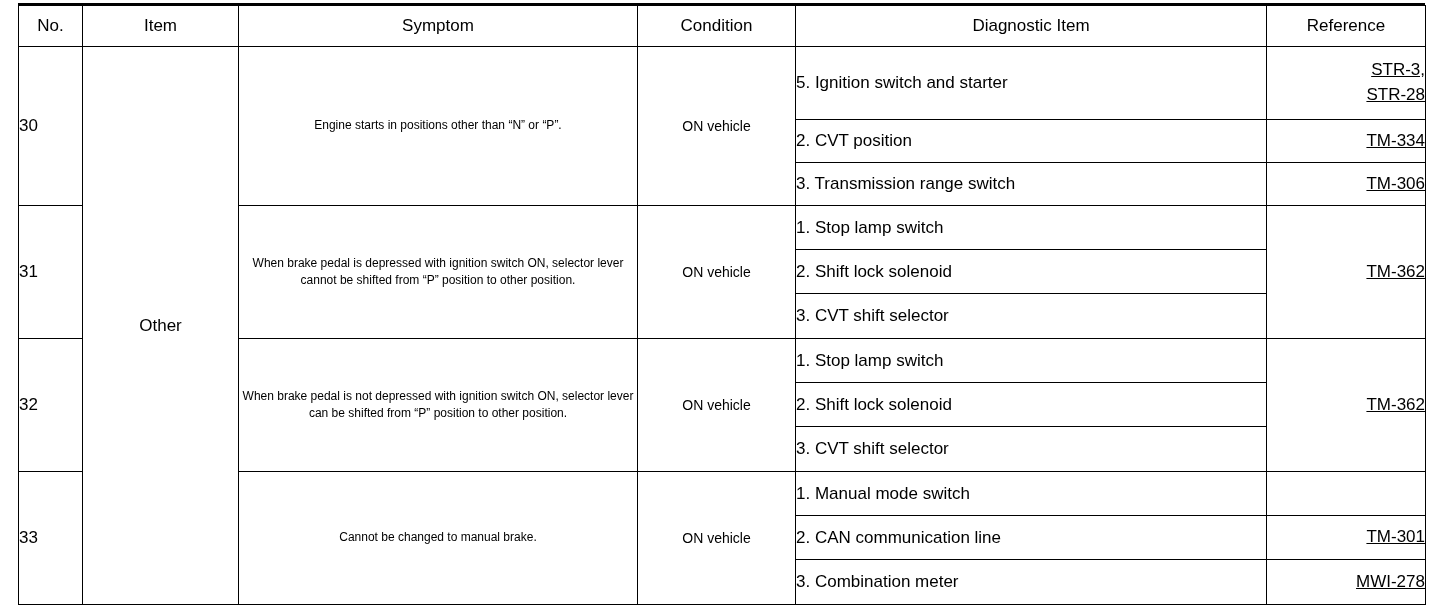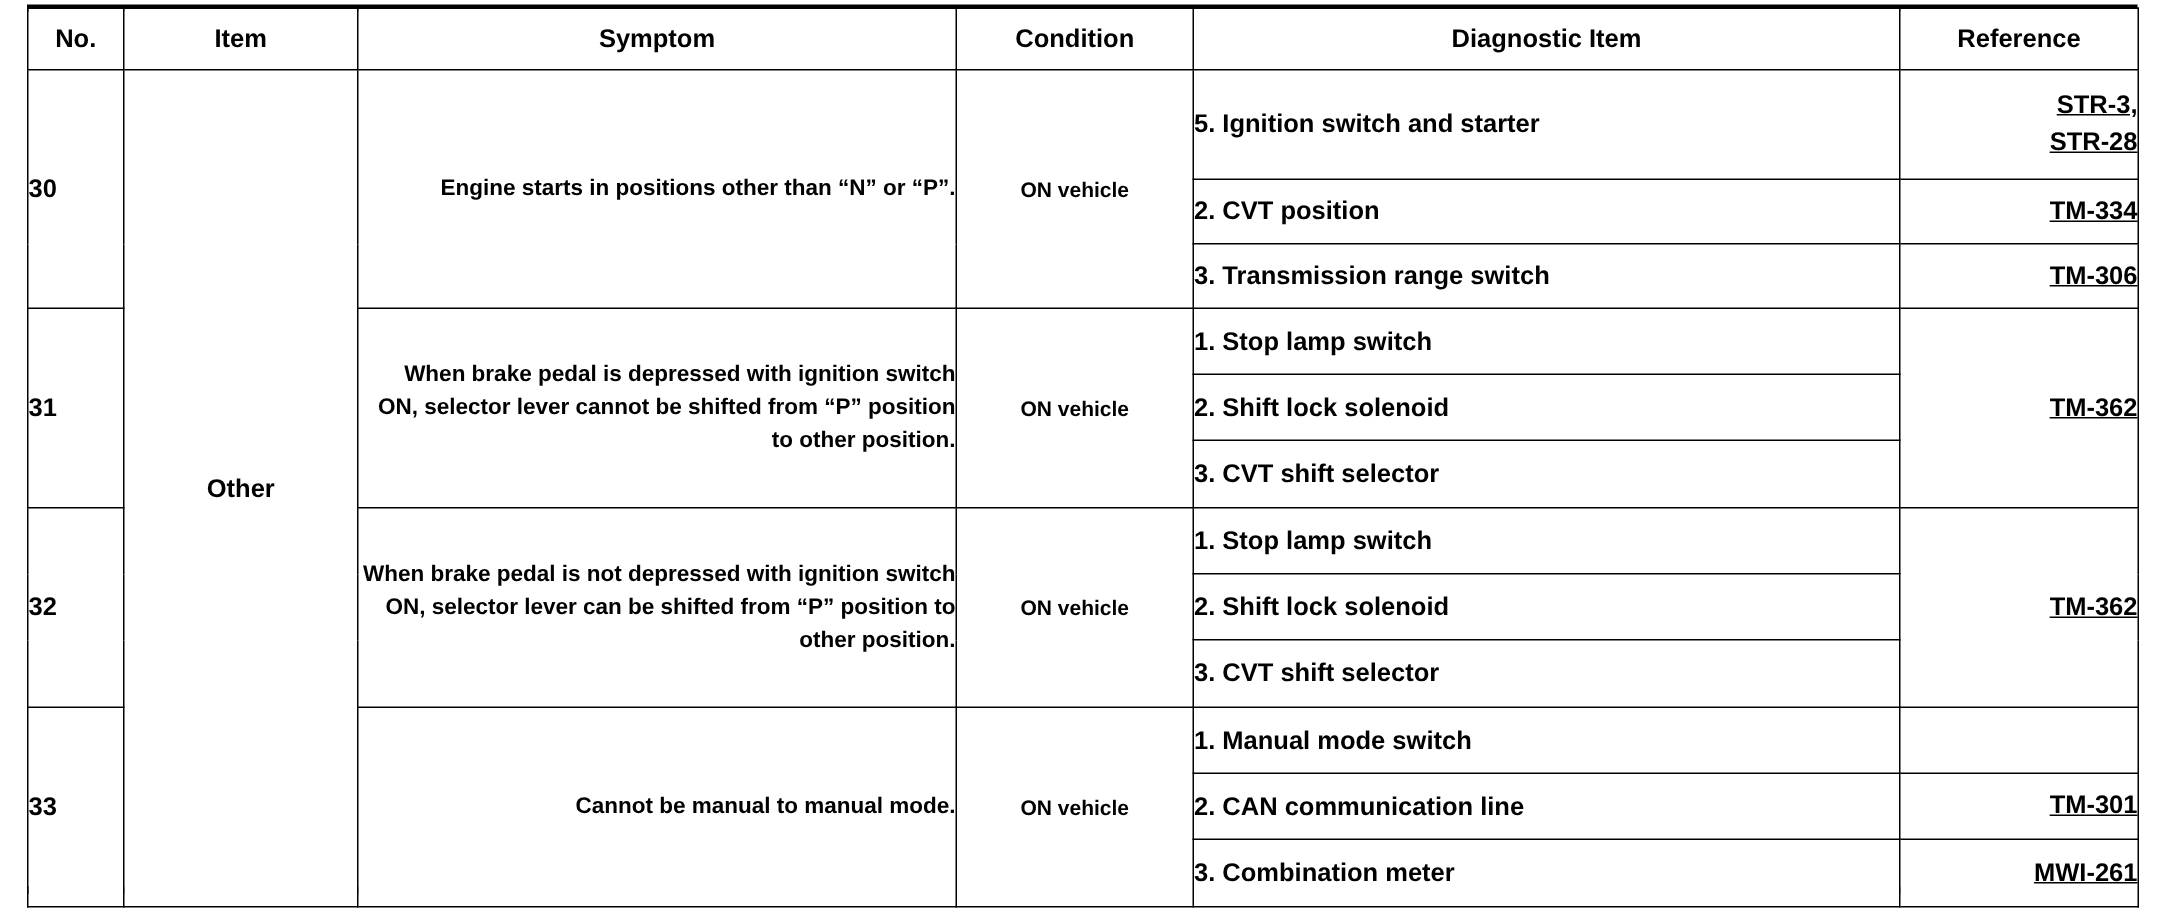--- a/index.html
+++ b/index.html
@@ -33,21 +33,21 @@
   table.dtc col.c-item  { width: 156px; }
   table.dtc col.c-symp  { width: 399px; }
   table.dtc col.c-cond  { width: 158px; }
   table.dtc col.c-diag  { width: 471px; }
   table.dtc col.c-ref   { width: 159px; }
 
   table.dtc td, table.dtc th {
     border: 1px solid #000000;
     padding: 0;
     vertical-align: middle;
-    font-weight: bold;
+    font-weight: normal;
     background: #ffffff;
   }
 
   
   .top-rule {
     position: absolute;
     left: 18px;
     top: 3px;
     width: 1407px;
     height: 5px;
@@ -74,24 +74,24 @@
   td.cell-no {
     text-align: left;
     font-size: 17px;
   }
   td.cell-item {
     text-align: center;
     padding-left: 14px;
     font-size: 17px;
   }
   td.cell-symptom {
-    text-align: right;
+    text-align: center;
     padding: 6px 10px 6px 14px;
     line-height: 1.45;
-    font-size: 15px;
+    font-size: 12px;
     margin-top: 21px;
   }
   td.cell-condition {
     text-align: center;
     font-size: 14px;
   }
   td.cell-diagnostic {
     text-align: left;
     padding-left: 12px;
     font-size: 17px;
@@ -192,33 +192,33 @@
       </tr>
       <tr>
         <td class="cell-diagnostic" style="height:43px">2. Shift lock solenoid</td>
       </tr>
       <tr>
         <td class="cell-diagnostic" style="height:44px">3. CVT shift selector</td>
       </tr>
 
       <tr class="grp-top">
         <td class="cell-no thick-top thick-bottom" rowspan="3">33</td>
-        <td class="cell-symptom thick-top thick-bottom" rowspan="3">Cannot be manual to manual mode.</td>
+        <td class="cell-symptom thick-top thick-bottom" rowspan="3">Cannot be changed to manual brake.</td>
         <td class="cell-condition thick-top thick-bottom" rowspan="3">ON vehicle</td>
         <td class="cell-diagnostic thick-top" style="height:43px">1. Manual mode switch</td>
         <td class="cell-reference thick-top"></td>
       </tr>
       <tr>
         <td class="cell-diagnostic" style="height:43px">2. CAN communication line</td>
         <td class="cell-reference">
           <span class="lnk">TM-301</span>
         </td>
       </tr>
       <tr class="grp-bottom">
         <td class="cell-diagnostic thick-bottom" style="height:44px">3. Combination meter</td>
         <td class="cell-reference thick-bottom">
-          <span class="lnk">MWI-261</span>
+          <span class="lnk">MWI-278</span>
         </td>
       </tr>
 
     </tbody>
   </table>
 </div>
 
 </body></html>

